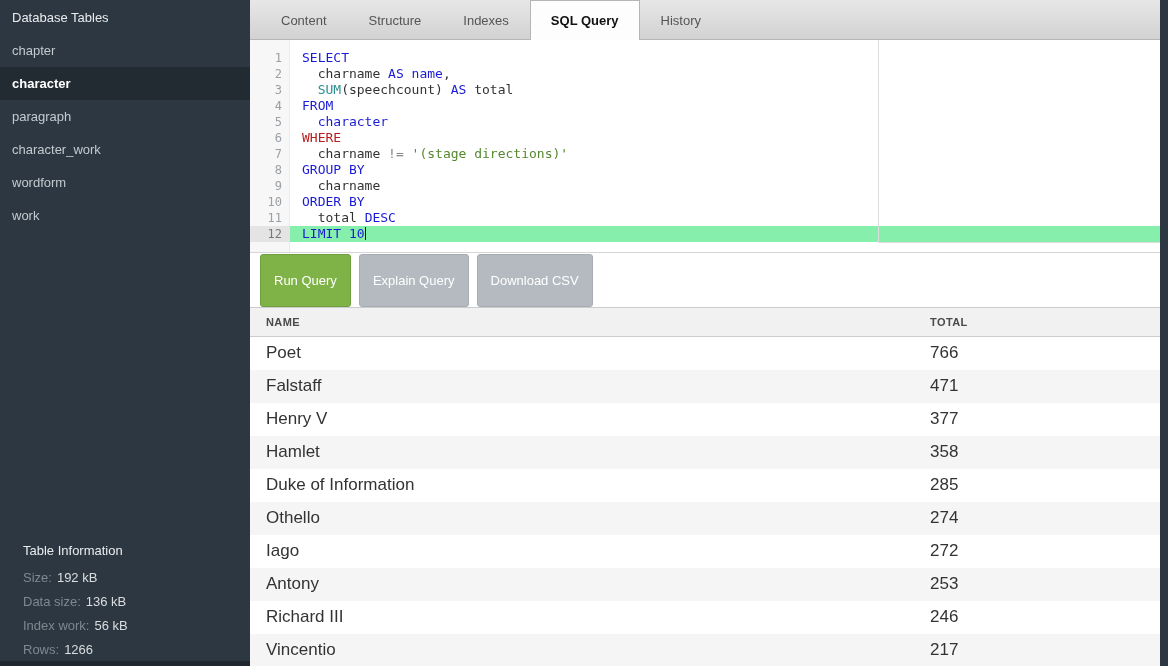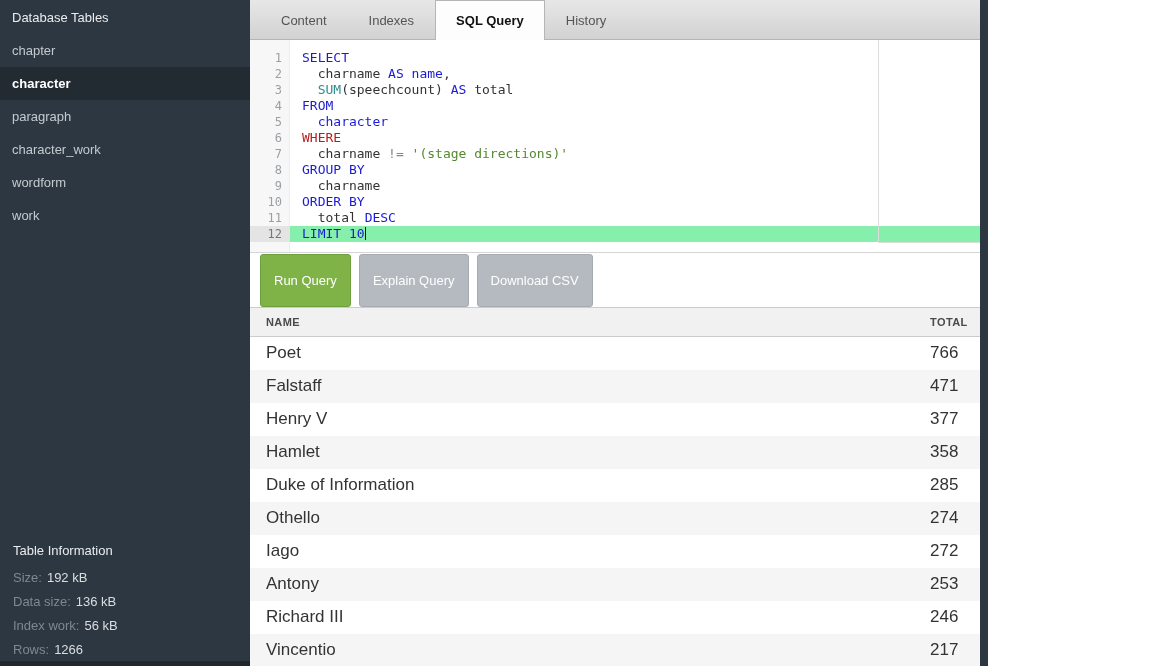--- a/index.html
+++ b/index.html
@@ -1,25 +1,25 @@
 <!DOCTYPE html>
 <html><head>
 <meta charset="utf-8">
 <style>
   * { margin:0; padding:0; box-sizing:border-box; }
   html,body { width:1168px; height:666px; overflow:hidden; }
   body { font-family:"Liberation Sans", sans-serif; background:#fff; }
-  .app { display:flex; width:988px; height:666px; position:relative; }
+  .app { display:flex; width:1168px; height:666px; position:relative; }
 
   
   .sidebar { width:250px; flex:none; background:#2d3741; color:#c3cad0; position:relative; font-size:13px; }
   .sidebar-header { height:34px; display:flex; align-items:center; padding:0 12px; color:#e9eceE; }
   .table-item { height:33px; display:flex; align-items:center; padding:0 12px; color:#c3cad0; cursor:pointer; }
   .table-item.selected { background:#222a32; color:#ffffff; font-weight:bold; }
-  .table-info { position:absolute; left:1px; right:0; bottom:5px;text-align:right; }
+  .table-info { position:absolute; left:11px; right:0; bottom:5px;text-align:right; }
   .info-header { height:30px; display:flex; align-items:center; padding:0 12px; color:#e9ecee; }
   .info-row { height:24px; display:flex; align-items:center; padding:0 12px; }
   .info-label { color:#7e8890; margin-right:5px; }
   .info-value { color:#dadee1; }
   .sidebar-bottom-strip { position:absolute; bottom:0; left:0; right:0; height:5px; background:#20272e; }
 
   
   .main { flex:1; display:flex; flex-direction:column; background:#fff; min-width:0; }
 
   .tabbar { height:40px; flex:none; background:linear-gradient(#e7e7e7,#d2d2d2); border-bottom:1px solid #b5b5b5; display:flex; align-items:stretch; padding-left:10px; }
@@ -92,20 +92,21 @@
           </div>
         </div>
     </div>
     <div class="sidebar-bottom-strip"></div>
   </aside>
 
   <main class="main">
 
     <div class="tabbar" id="tabbar">
         <div class="tab">Content</div>
+        <div class="tab">Structure</div>
         <div class="tab">Indexes</div>
         <div class="tab active">SQL Query</div>
         <div class="tab">History</div>
       </div>
 
     <div class="editor">
       <div class="gutter-bg"></div>
       <div class="lines" id="editor-lines">
           <div class="line">
             <div class="gutter">1</div>

